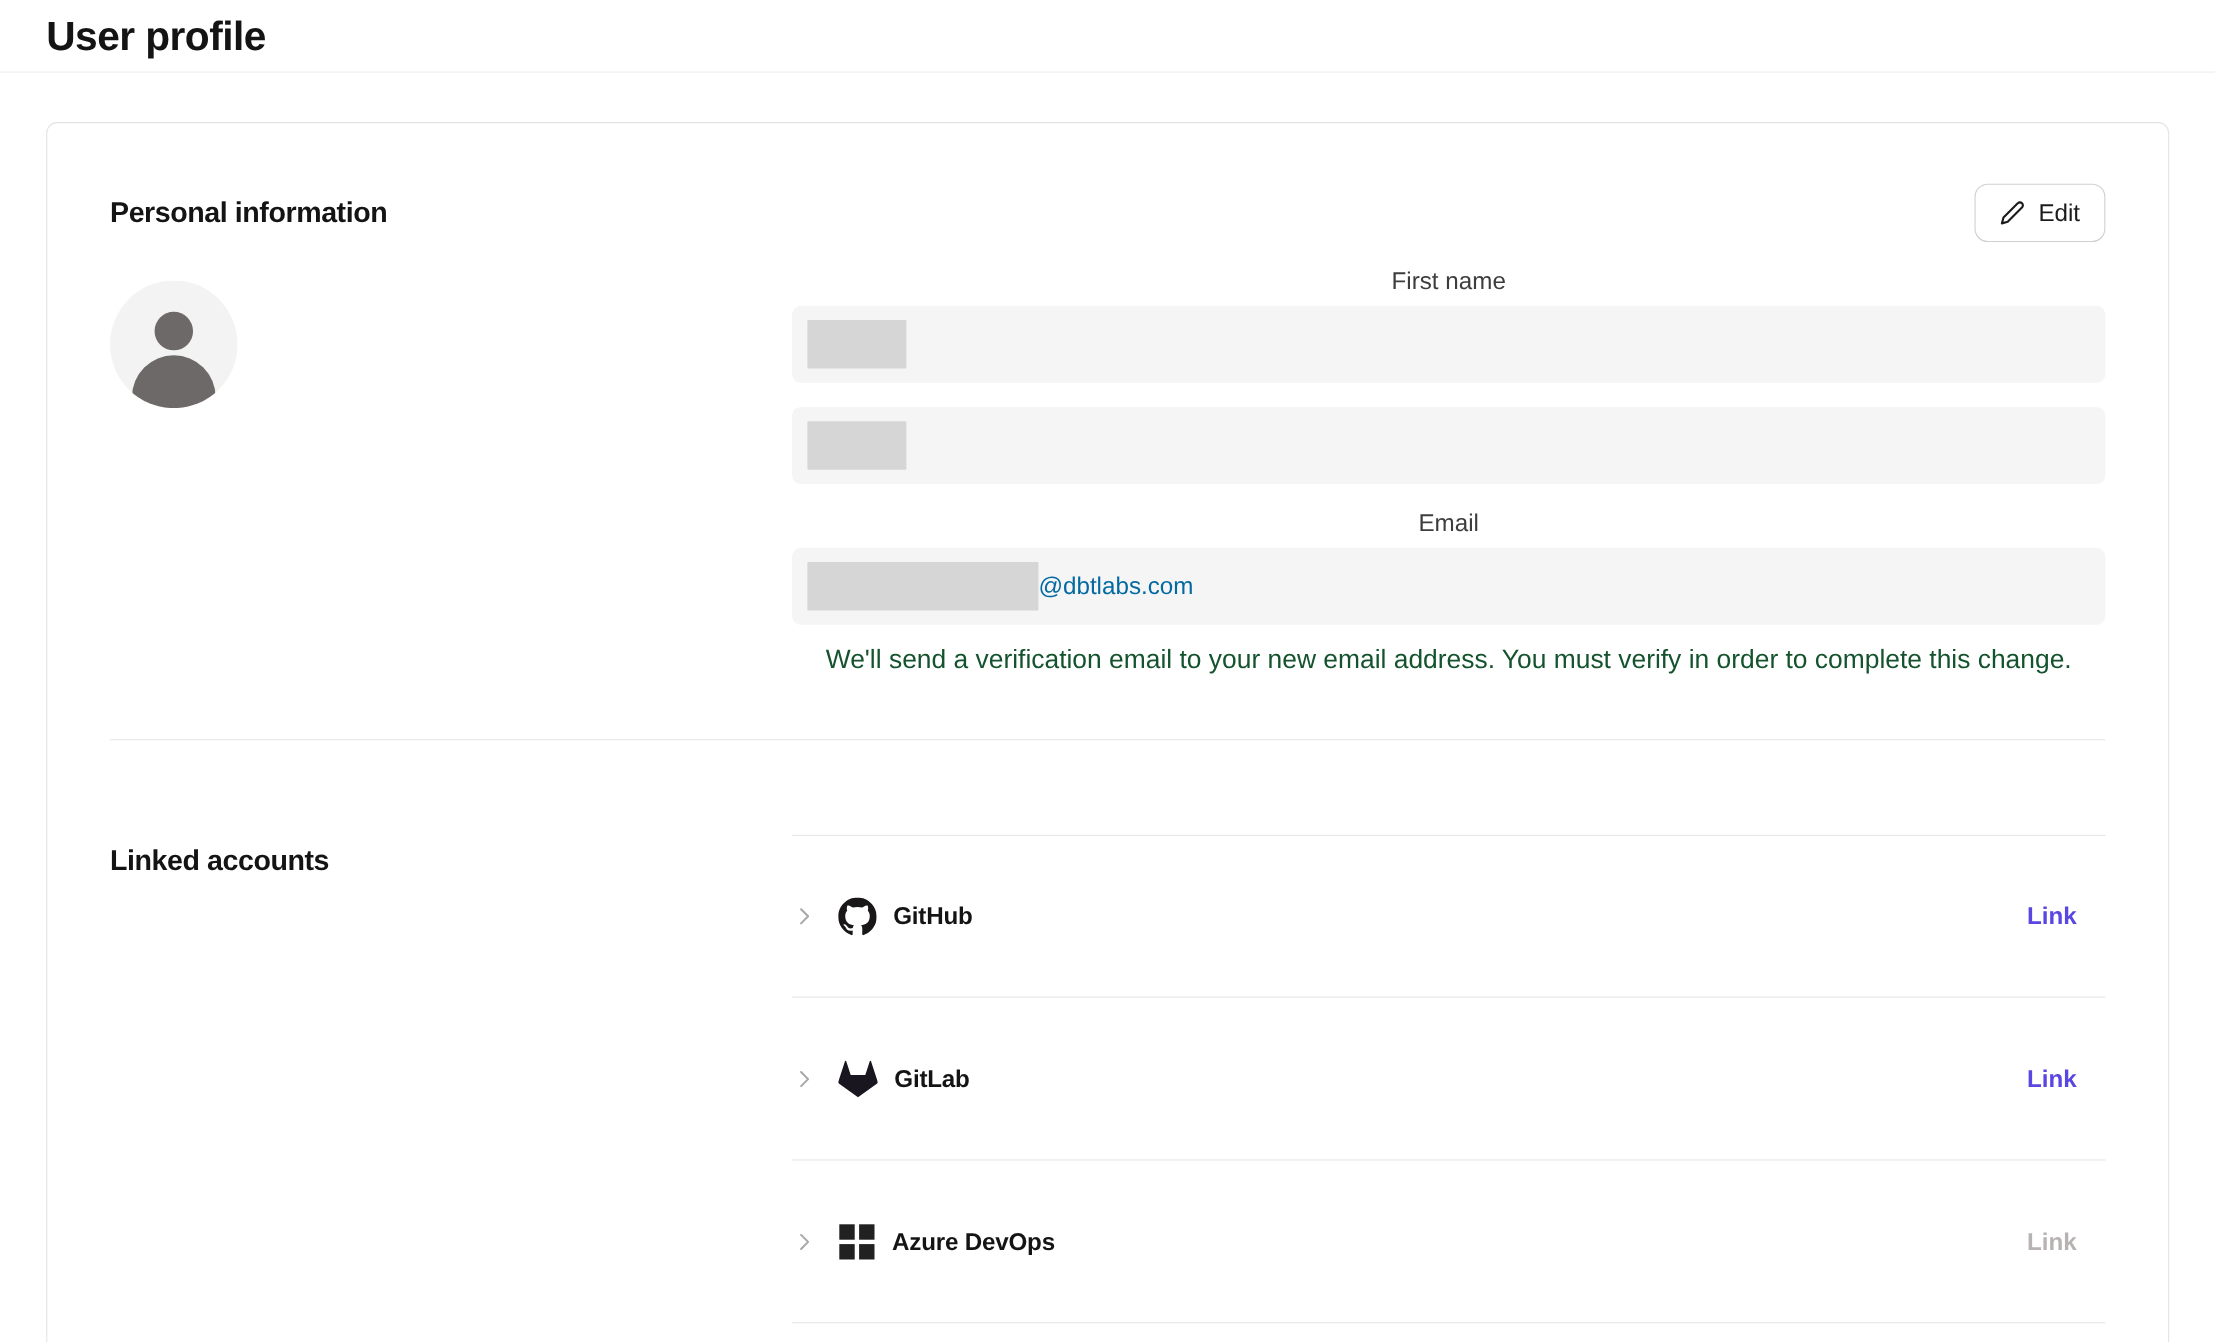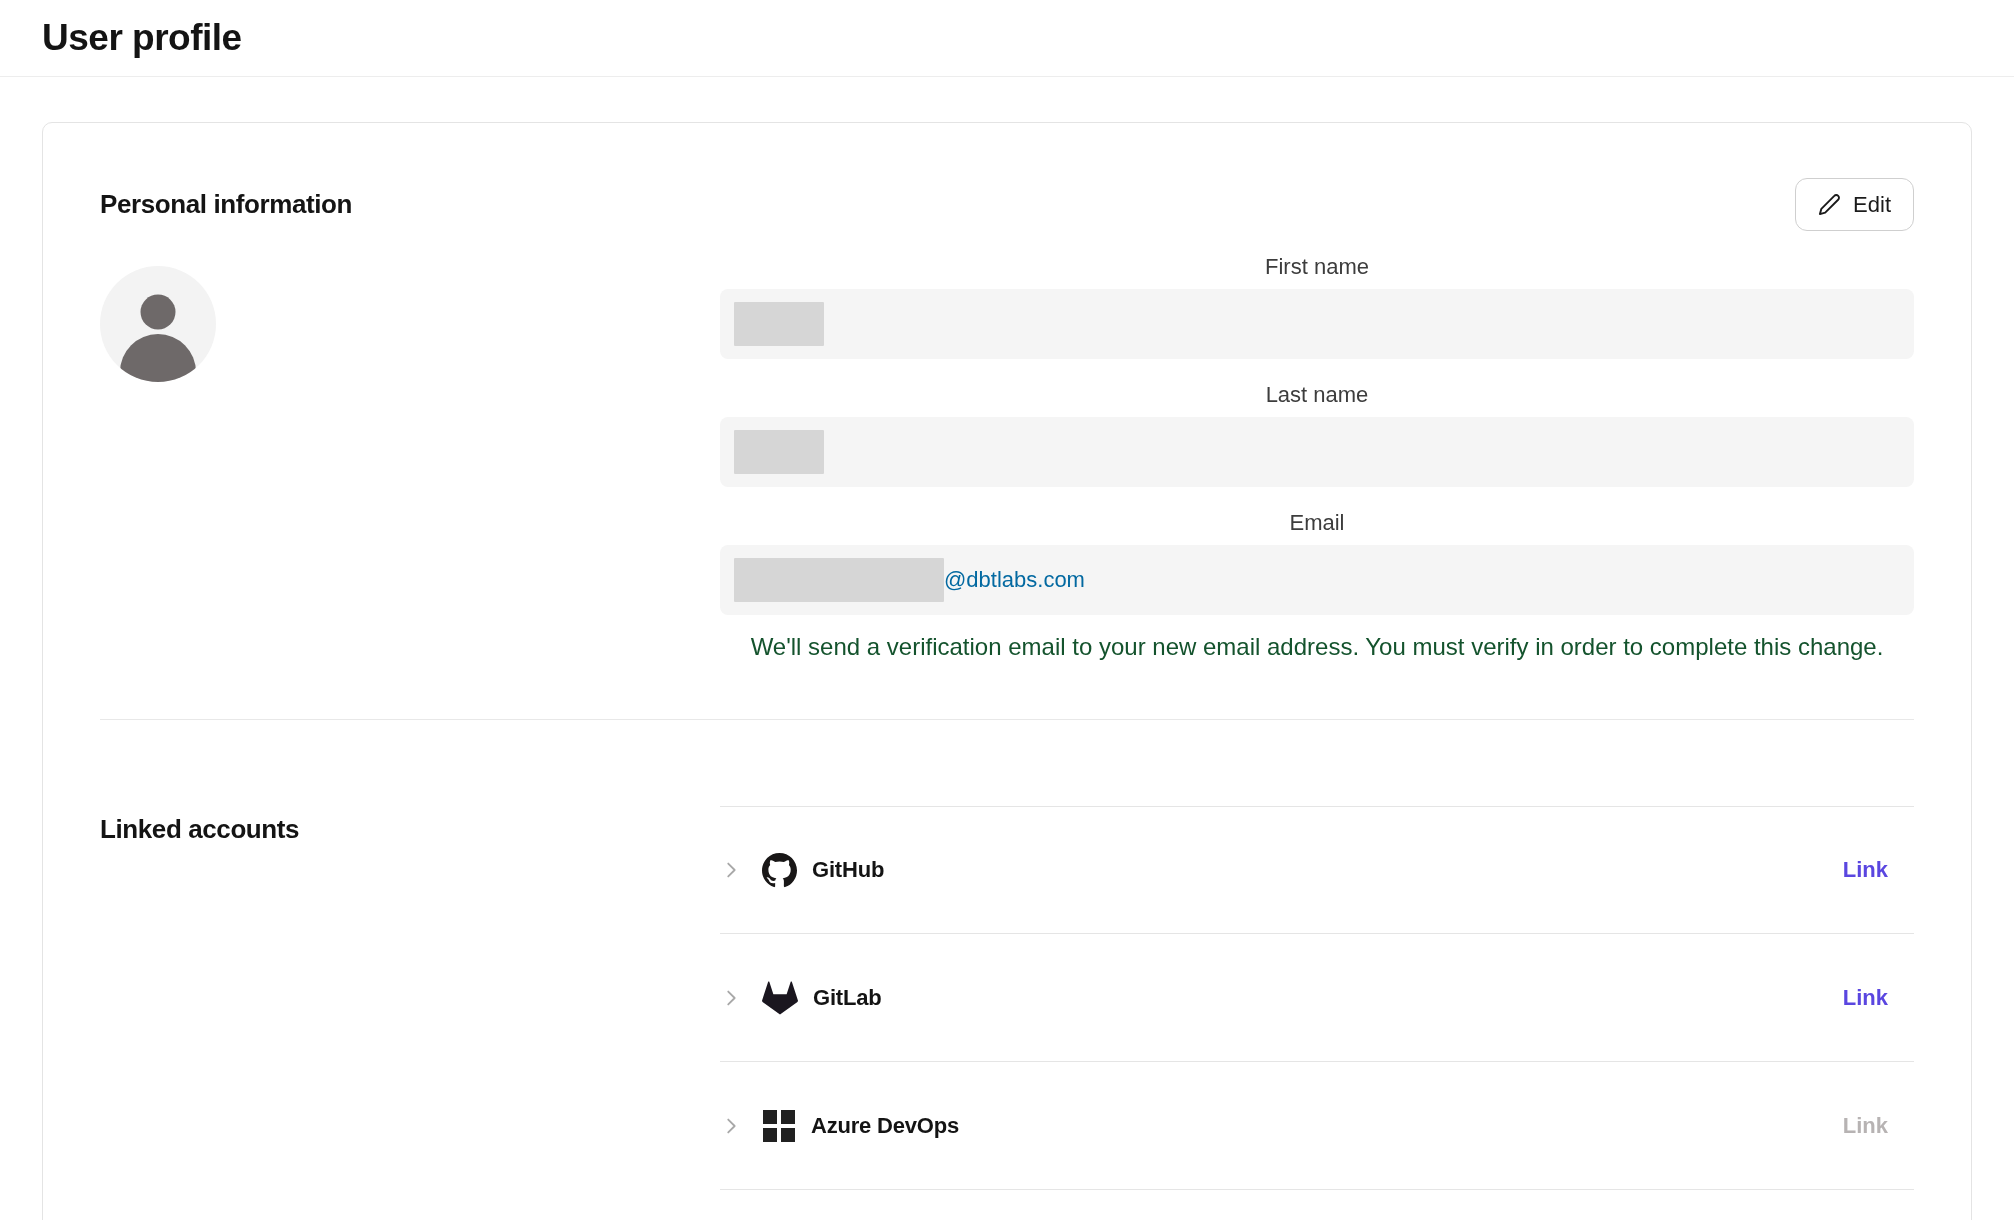--- a/index.html
+++ b/index.html
@@ -6,21 +6,21 @@
   html, body {
     width: 2014px; height: 1220px;
     overflow: hidden;
     background: #ffffff;
     font-family: "Liberation Sans", "DejaVu Sans", sans-serif;
     color: #171717;
   }
 
   
   .page-header {
-    height: 77px;
+    height: 66px;
     border-bottom: 1px solid #ededed;
     display: flex;
     align-items: center;
     padding-left: 42px;
   }
   .page-title {
     font-size: 37px;
     font-weight: 700;
     letter-spacing: -0.5px;
     color: #141414;
@@ -116,21 +116,21 @@
   
   .linked-grid {
     display: grid;
     grid-template-columns: 620px 1fr;
     padding-top: 86px;
   }
   .linked-heading { margin-top: 8px; }
 
   .accounts-list { width: 100%; }
   .account-row {
-    height: 128px;
+    height: 148px;
     display: flex;
     align-items: center;
     border-bottom: 1px solid #e5e5e5;
     cursor: pointer;
   }
   .account-row:first-child { border-top: 1px solid #e5e5e5; }
   .chevron {
     width: 22px; height: 22px;
     margin-right: 20px;
     flex: none;
@@ -208,21 +208,20 @@
     <div>
 
       <div class="field-block">
         <div class="field-label">First name</div>
         <div class="field">
           <span class="redact small"></span>
         </div>
       </div>
 
       <div class="field-block">
-        <div class="field-label">Last name</div>
         <div class="field">
           <span class="redact small"></span>
         </div>
       </div>
 
       <div class="field-block" style="margin-bottom:0;">
         <div class="field-label">Email</div>
         <div class="field">
           <span class="redact wide"></span>
           <span class="email-suffix">@dbtlabs.com</span>

